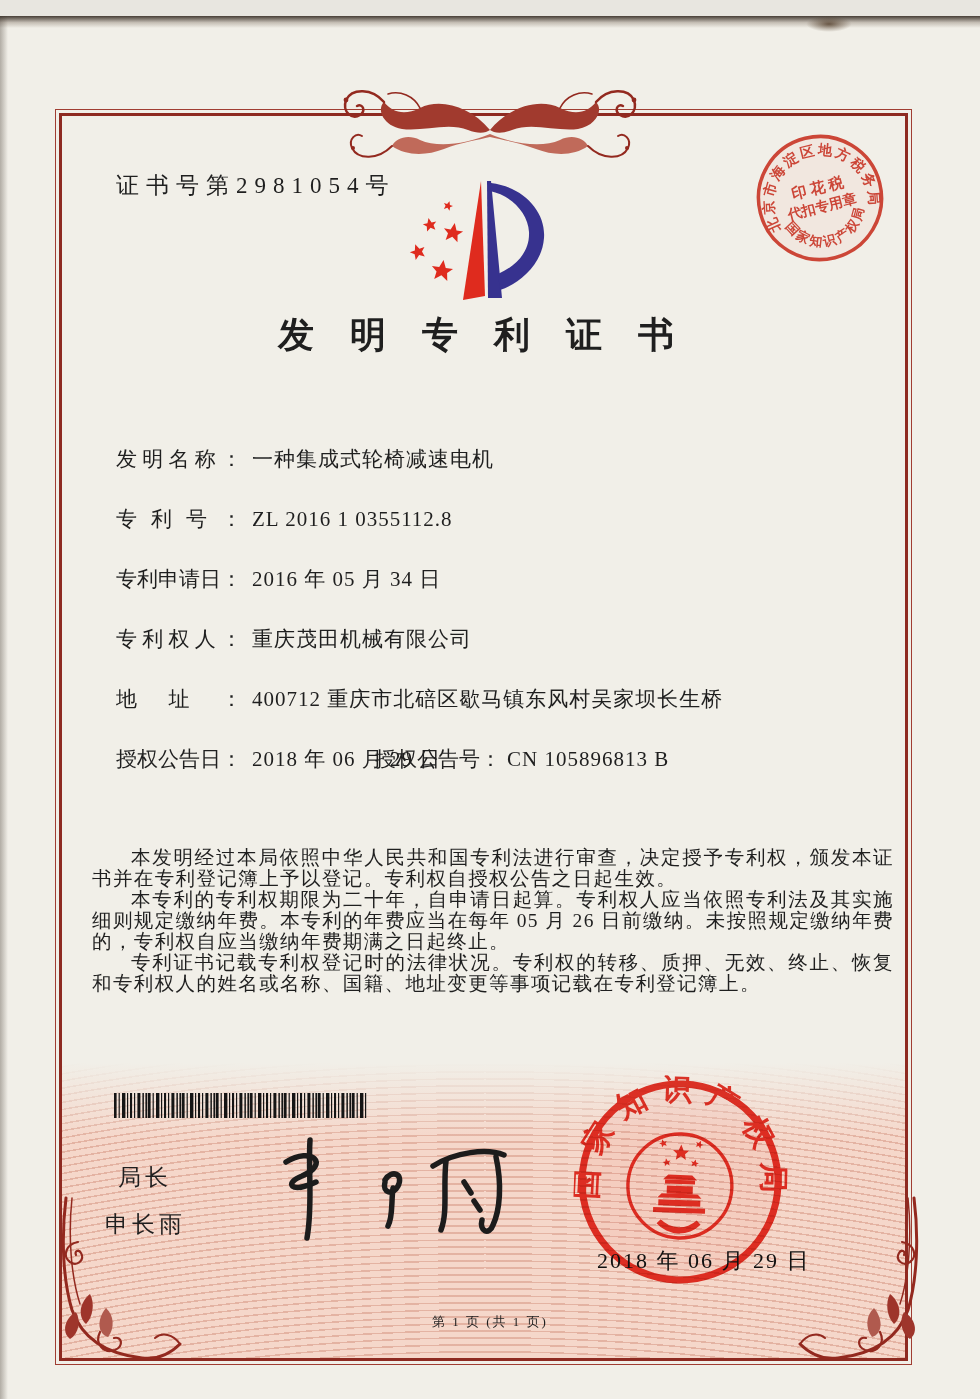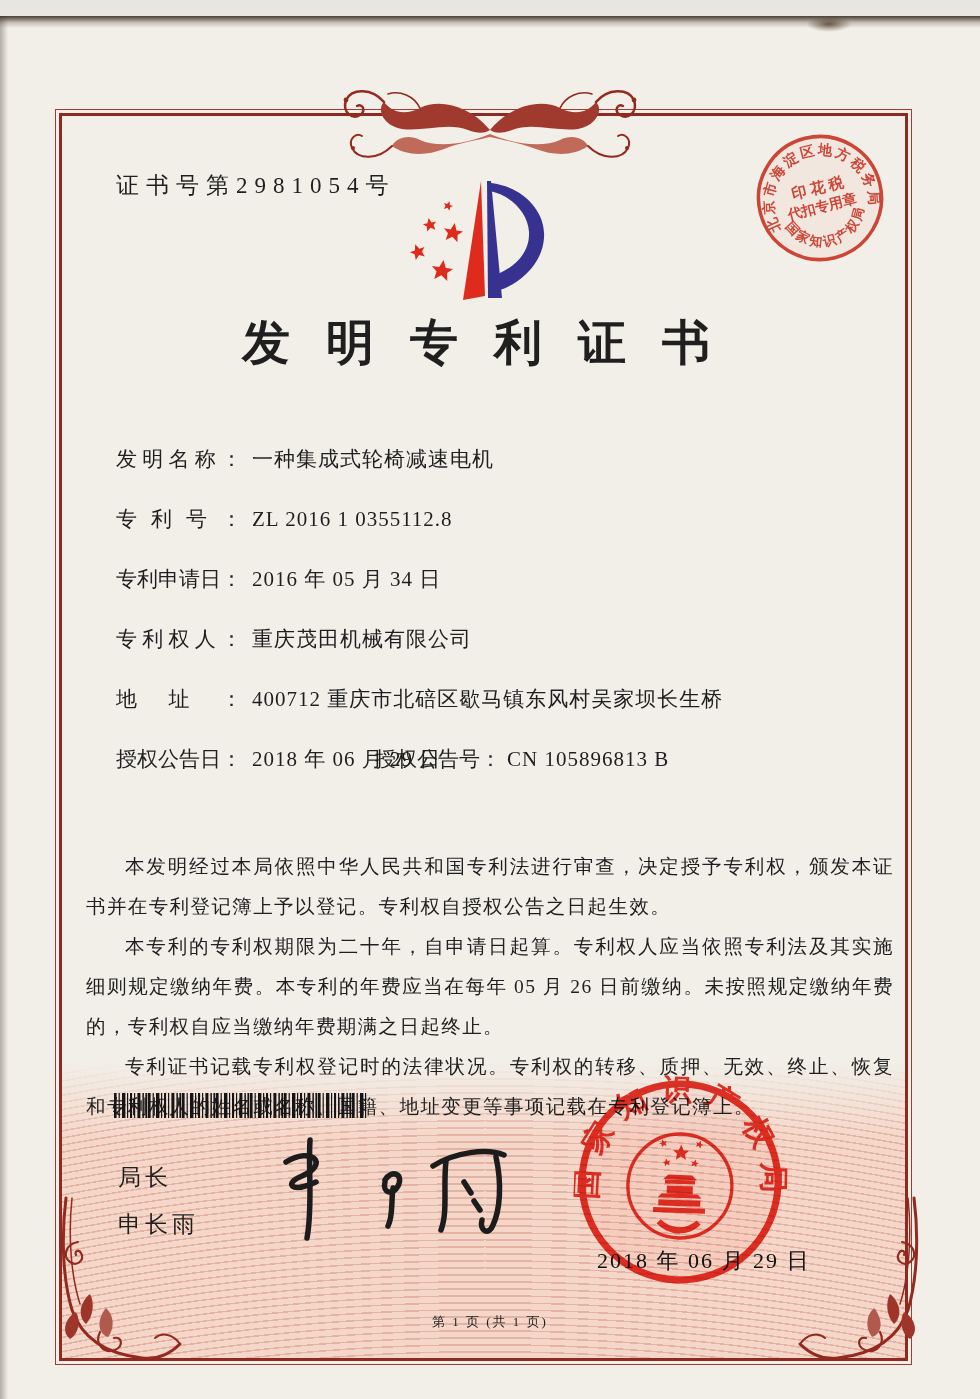--- a/index.html
+++ b/index.html
@@ -33,39 +33,39 @@
   .corner { position:absolute; width:132px; height:172px; z-index:3; }
   .corner-bl { left:52px; top:1180px; }
   .corner-br { left:796px; top:1180px; transform:scaleX(-1); }
 
   .cert-no { position:absolute; left:116px; top:154px; font-size:23px; letter-spacing:7px; z-index:3; }
   .logo { position:absolute; left:402px; top:156px; width:152px; height:134px; z-index:3; }
   .tax-stamp { position:absolute; left:746px; top:108px; width:148px; height:148px; z-index:4;
     mix-blend-mode:multiply; opacity:.92; transform:rotate(-14deg); }
 
   .title { position:absolute; left:0; right:10px; top:295px; text-align:center; z-index:3;
-    font-size:48px; font-weight:700; letter-spacing:36px; margin-left:18px; }
+    font-size:36px; font-weight:700; letter-spacing:36px; margin-left:18px; }
 
   .fields { position:absolute; left:116px; top:413px; right:70px; z-index:3; font-size:21px; }
   .frow { height:60px; display:flex; align-items:center; position:relative; }
   .flabel { display:inline-block; width:126px; text-align:justify; text-align-last:justify;
     white-space:nowrap; flex:none; }
   .fvalue { margin-left:10px; letter-spacing:1px; white-space:nowrap; }
   .grant { position:absolute; left:259px; top:0; height:60px; display:flex; align-items:center; }
   .grant .glabel { white-space:nowrap; }
   .grant .fvalue { margin-left:6px; }
 
-  .paragraphs { position:absolute; left:86px; right:86px; top:831px; z-index:3;
-    font-size:19.5px; line-height:40px; letter-spacing:1.4px; text-align:justify; }
+  .paragraphs { position:absolute; left:92px; right:86px; top:831px; z-index:3;
+    font-size:19.5px; line-height:21px; letter-spacing:1.4px; text-align:justify; }
   .paragraphs p { margin:0; text-indent:2em; }
 
   .barcode { position:absolute; left:114px; top:1077px; width:254px; height:25px; z-index:3; }
 
   .sig-title { position:absolute; left:118px; top:1146px; font-size:23px; letter-spacing:4px; z-index:3; }
-  .sig-name  { position:absolute; left:118px; top:1193px; font-size:23px; letter-spacing:4px; z-index:3; }
+  .sig-name  { position:absolute; left:105px; top:1193px; font-size:23px; letter-spacing:4px; z-index:3; }
   .signature-svg { position:absolute; left:250px; top:1108px; width:275px; height:128px; z-index:3; }
 
   .seal { position:absolute; left:574px; top:1060px; width:214px; height:214px; z-index:3;
     mix-blend-mode:multiply; transform:rotate(2deg); }
   .seal-date { position:absolute; left:597px; top:1230px; font-size:22px; letter-spacing:2px;
     color:#101010; z-index:4; white-space:nowrap; }
 
   .footer { position:absolute; left:0; right:0; top:1297px; text-align:center; font-size:13px;
     letter-spacing:2px; z-index:3; }
 

